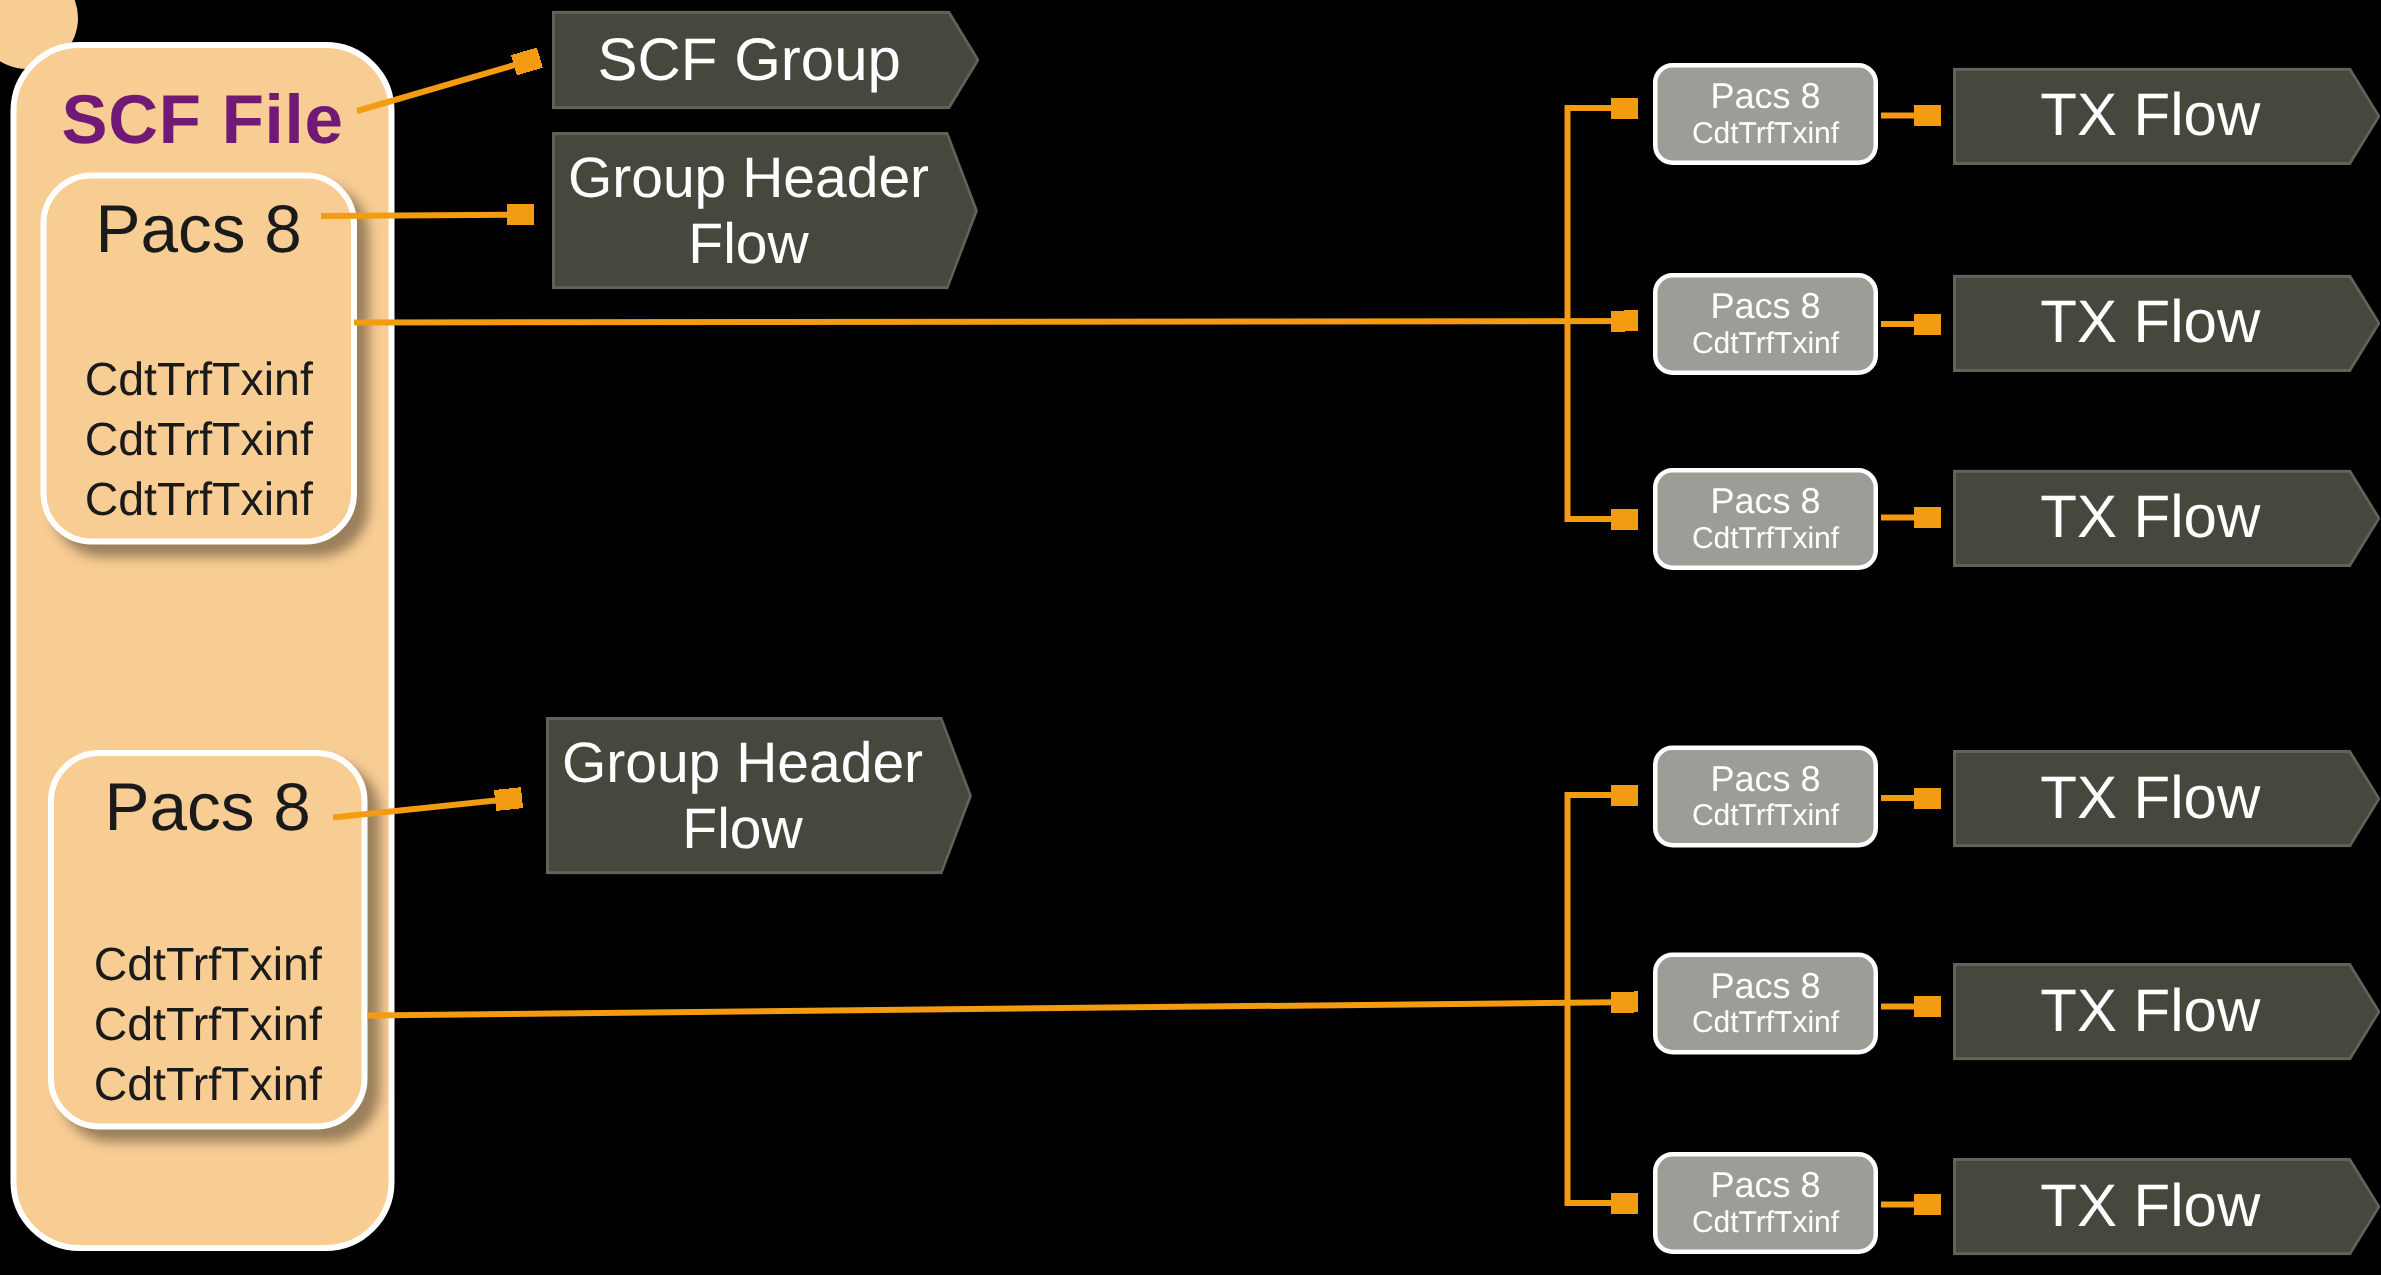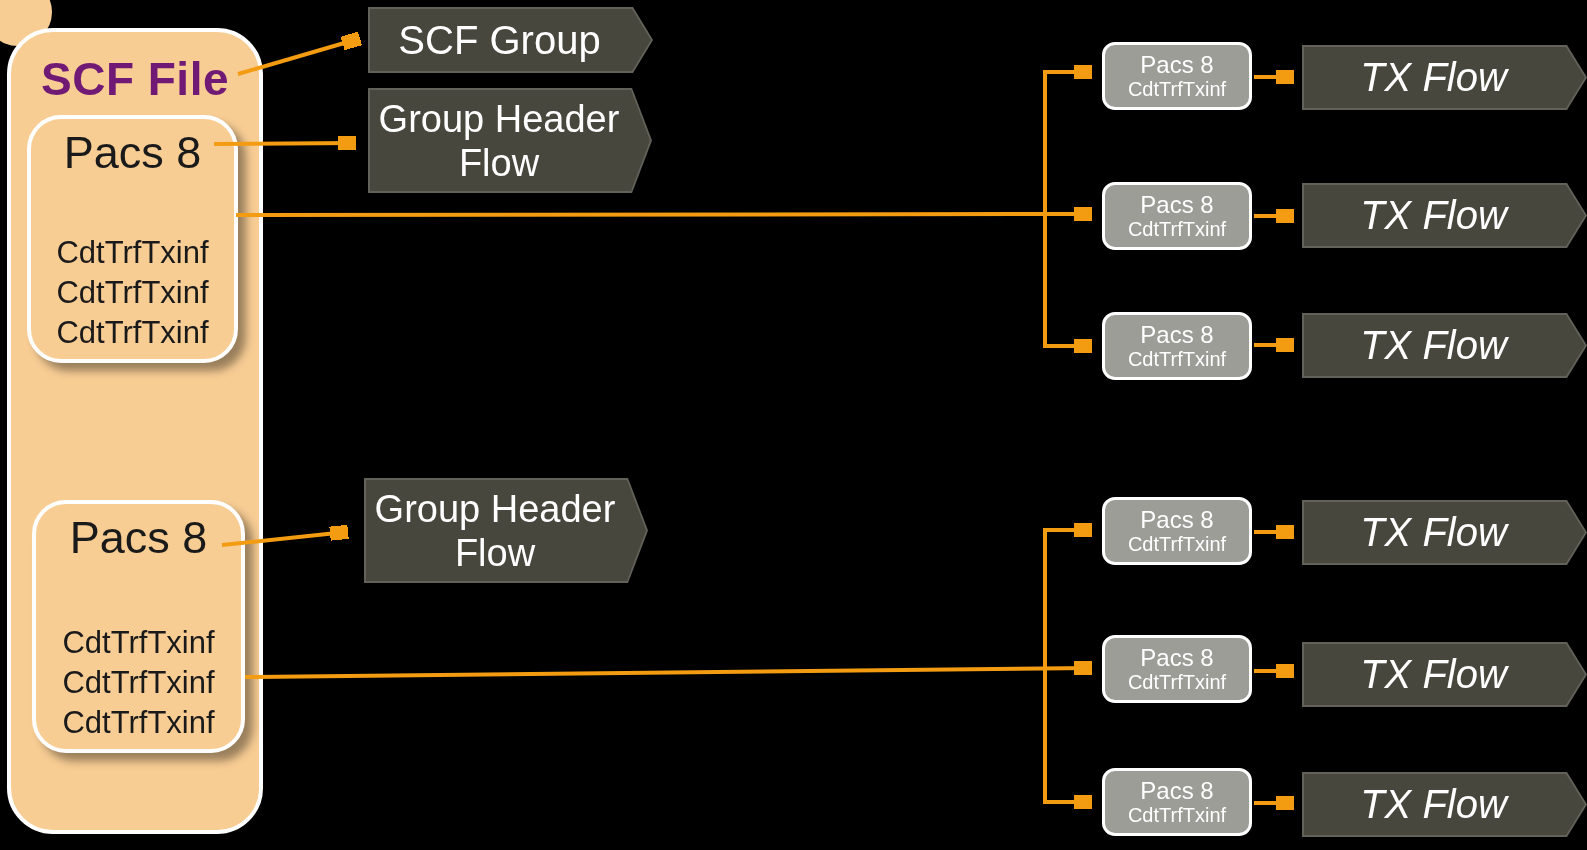--- a/index.html
+++ b/index.html
@@ -87,21 +87,21 @@
     text-align: center;
     color: #FFFFFF;
     font-size: 40px;
   }
   .pent-label.wrap { font-size: 38px; line-height: 44px; align-items: center; }
   .pent-label.wrap span { display: inline-block; width: 250px; }
 
   .flow-scf  { left: 368px; top: 7px;   width: 285px; height: 66px; }
   .flow-ghf1 { left: 368px; top: 88px;  width: 284px; height: 105px; }
   .flow-ghf2 { left: 364px; top: 478px; width: 284px; height: 105px; }
-  .flow-tx   { left: 1302px; width: 285px; height: 65px; font-style: italic; }
+  .flow-tx   { left: 1302px; width: 285px; height: 65px; }
   .tx-t1 { top: 45px; }
   .tx-t2 { top: 183px; }
   .tx-t3 { top: 313px; }
   .tx-b1 { top: 500px; }
   .tx-b2 { top: 642px; }
   .tx-b3 { top: 772px; }
 
   
   .gnode {
     position: absolute;

